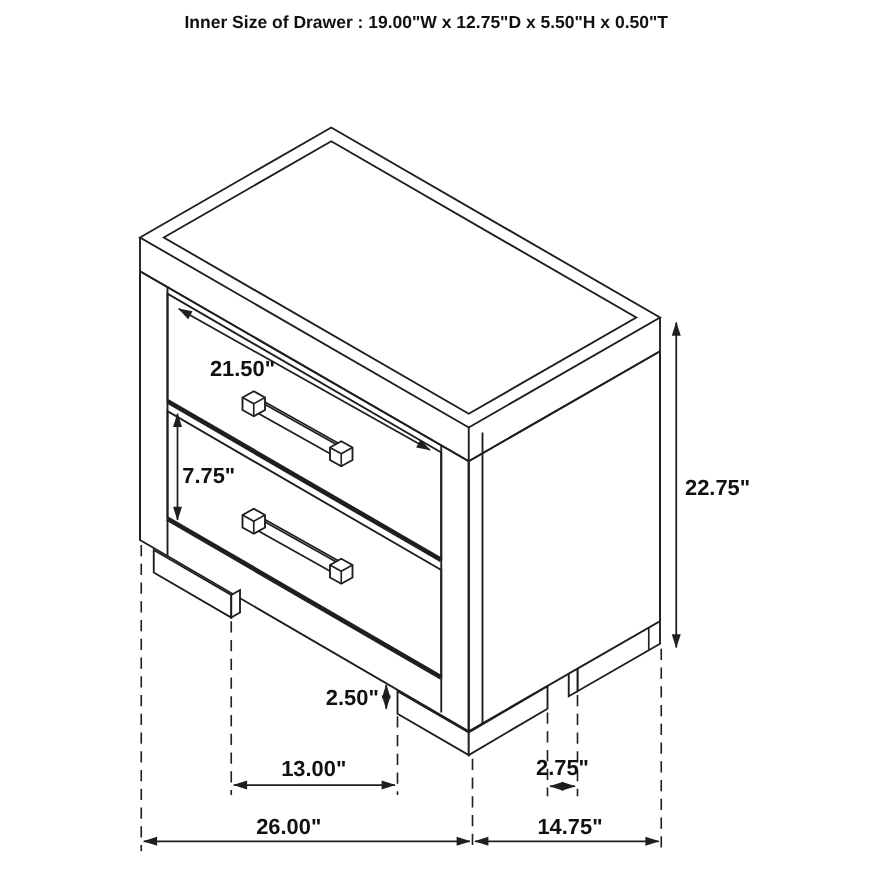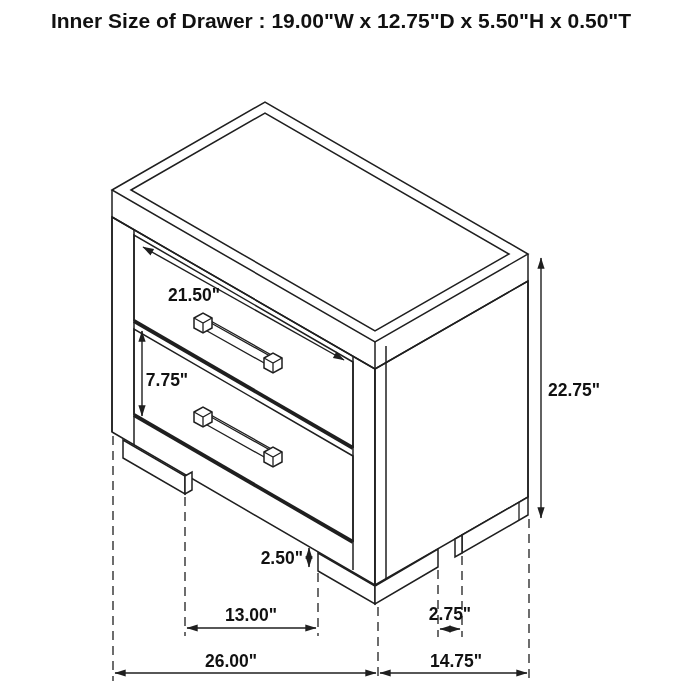--- a/index.html
+++ b/index.html
@@ -1,20 +1,20 @@
 <!DOCTYPE html>
 <html><head>
 <meta charset="utf-8">
 <style>
   html,body{margin:0;padding:0;background:#ffffff;}
   body{width:700px;height:700px;overflow:hidden;}
   .stage{position:relative;width:700px;height:700px;background:#ffffff;
          font-family:"Liberation Sans",sans-serif;}
   .title{position:absolute;top:9px;left:0;right:18px;text-align:center;
-         font-weight:bold;font-size:21px;color:#111;white-space:nowrap;}
+         font-weight:bold;font-size:14px;color:#111;white-space:nowrap;}
   svg.drawing{position:absolute;left:0;top:0;width:700px;height:700px;}
   .ln{stroke:#1f1f1f;stroke-width:1.5;fill:none;stroke-linejoin:miter;}
   .face{stroke:#1f1f1f;stroke-width:1.5;fill:#ffffff;}
   .thick{stroke:#1f1f1f;stroke-width:3.8;fill:none;}
   .thin{stroke:#1f1f1f;stroke-width:1.3;fill:none;}
   .dash{stroke:#1f1f1f;stroke-width:1.3;fill:none;stroke-dasharray:9 6;}
   .dimln{stroke:#1f1f1f;stroke-width:1.4;fill:none;}
   text.dim{font-size:17.5px;font-weight:bold;fill:#111;}
 </style>
 </head>

